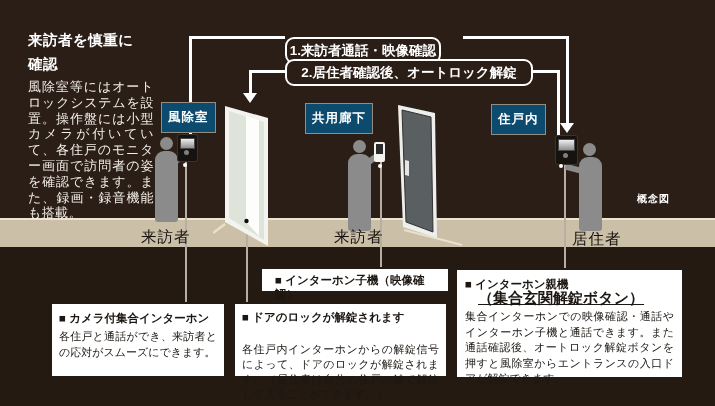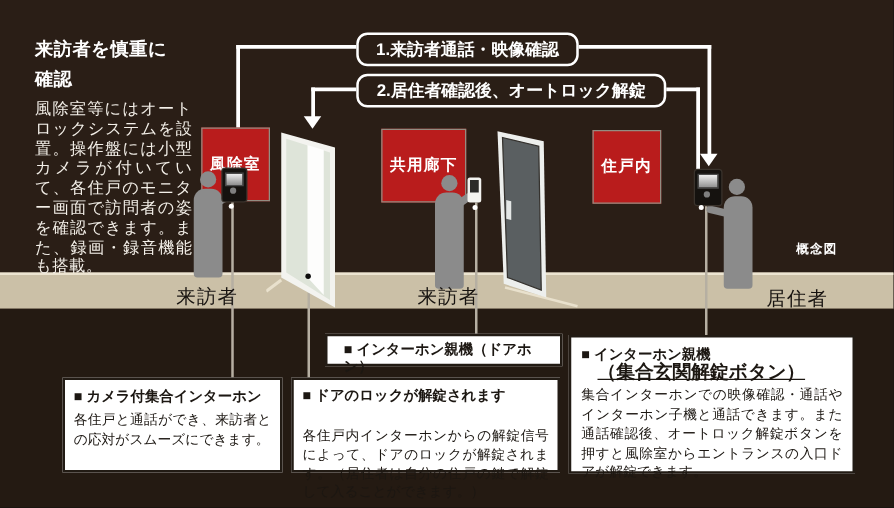--- a/index.html
+++ b/index.html
@@ -11,28 +11,28 @@
   .abs{position:absolute;}
   
   .floor{left:0;top:218px;width:715px;height:29px;background:#cbc0a7;border-top:2px solid #ece4d1;box-sizing:border-box;}
   .lower-bg{left:0;top:247px;width:715px;height:159px;background:#241a12;}
   
   .intro-title{left:28px;top:28px;width:150px;color:#ffffff;font-size:14.5px;font-weight:bold;line-height:24px;letter-spacing:0.5px;}
   .intro-body{left:28px;top:79px;width:126px;color:#f3efe8;font-size:13px;line-height:15.8px;letter-spacing:0.4px;text-align:justify;}
   
   .callout{height:27px;background:#2a1e16;border:2.5px solid #ffffff;border-radius:9px;box-sizing:border-box;
            color:#ffffff;font-size:13.5px;font-weight:bold;display:flex;align-items:center;justify-content:center;}
-  .callout1{left:285px;top:26px;width:178px;}
+  .callout1{left:285px;top:37px;width:156px;}
   .callout2{left:285px;top:59px;width:248px;}
   
   .wline{background:#ffffff;}
   .arrow-down{width:0;height:0;border-left:7px solid transparent;border-right:7px solid transparent;border-top:10px solid #ffffff;}
   .tline{background:#b6afa2;}
   
-  .area-label{background:#b91c1c;border:1px solid #938c81;color:#ffffff;font-size:12.5px;font-weight:bold;padding:20px 6px;letter-spacing:1px;}
+  .area-label{background:#0c4a6e;border:1px solid #938c81;color:#ffffff;font-size:12.5px;font-weight:bold;padding:6px 6px;letter-spacing:1px;}
   
   .p-part{position:absolute;background:#8b8b8b;}
   .head{border-radius:50%;width:13px;height:13px;}
   .torso{width:23px;border-radius:9px 9px 3px 3px;}
   .arm{height:6px;border-radius:3px;}
   
   .device{background:#15120f;border-radius:2px;box-shadow:0 0 0 1px #3a332c;}
   .device .screen{position:absolute;background:linear-gradient(#efefef,#8f8f8f);border:1px solid #4a4a4a;}
   .device .spk{position:absolute;background:#7f7f7f;border-radius:50%;}
   .whitedot{background:#ffffff;border-radius:50%;}
@@ -82,21 +82,21 @@
 
   <svg class="abs" style="left:390px;top:98px;" width="80" height="152" viewBox="0 0 80 152">
     <polyline points="14,132 72,147" fill="none" stroke="#e9e1cd" stroke-width="2"></polyline>
     <polygon points="8,7 45,15 47,140 13,129" fill="#edefed"></polygon>
     <polygon points="12,12 41,19 43,134 16,124" fill="#5a5f61" stroke="#35322e" stroke-width="1"></polygon>
     <polygon points="15,62 19,63 19,78 15,77" fill="#e4e7e6"></polygon>
   </svg>
 
   <div class="abs area-label" style="left:161px;top:102px;"><span>風除室</span></div>
   <div class="abs area-label" style="left:305px;top:103px;"><span>共用廊下</span></div>
-  <div class="abs area-label" style="left:474px;top:104px;"><span>住戸内</span></div>
+  <div class="abs area-label" style="left:491px;top:104px;"><span>住戸内</span></div>
 
   <div class="abs" style="left:153px;top:136px;width:40px;height:90px;">
     <div class="p-part head" style="left:7px;top:1px;"></div>
     <div class="p-part arm" style="left:14px;top:22px;width:17px;transform:rotate(-26deg);"></div>
     <div class="p-part torso" style="left:2px;top:15px;height:71px;"></div>
   </div>
 
   <div class="abs device" style="left:178px;top:135px;width:19px;height:26px;">
     <div class="screen" style="left:2px;top:3px;width:13px;height:9px;"></div>
     <div class="spk" style="left:6px;top:15px;width:5px;height:5px;"></div>
@@ -121,21 +121,21 @@
   </div>
 
   <div class="abs device" style="left:556px;top:136px;width:21px;height:28px;">
     <div class="screen" style="left:2px;top:3px;width:15px;height:10px;"></div>
     <div class="spk" style="left:7px;top:17px;width:5px;height:5px;"></div>
   </div>
   <div class="abs whitedot" style="left:559px;top:164px;width:4px;height:4px;"></div>
 
   <div class="abs person-label" style="left:141px;top:227px;">来訪者</div>
   <div class="abs person-label" style="left:334px;top:227px;">来訪者</div>
-  <div class="abs person-label" style="left:572px;top:229px;margin-left:41px;">居住者</div>
+  <div class="abs person-label" style="left:572px;top:229px;">居住者</div>
   <div class="abs note" style="left:637px;top:192px;">概念図</div>
 
   <div class="abs intro-title">
     <div>来訪者を慎重に</div>
     <div>確認</div>
   </div>
   <div class="abs intro-body">風除室等にはオートロックシステムを設置。操作盤には小型カメラが付いていて、各住戸のモニター画面で訪問者の姿を確認できます。また、録画・録音機能も搭載。</div>
 
   <div class="abs callout callout1">
       <span>1.来訪者通話・映像確認</span>
@@ -143,21 +143,21 @@
   <div class="abs callout callout2">
       <span>2.居住者確認後、オートロック解錠</span>
     </div>
 
   <div class="abs info-box" style="left:50px;top:302px;width:176px;height:76px;padding:7px 7px;">
     <div class="ib-title">■ カメラ付集合インターホン</div>
     <div class="ib-body">各住戸と通話ができ、来訪者との応対がスムーズにできます。</div>
   </div>
 
   <div class="abs info-box" style="left:260px;top:267px;width:190px;height:26px;padding:4px 6px 0 13px;">
-    <div class="ib-title">■ インターホン親機（ドアホン）</div>
+    <div class="ib-title">■ インターホン子機（映像確認）</div>
   </div>
 
   <div class="abs info-box" style="left:233px;top:302px;width:215px;height:76px;padding:6px 7px;">
     <div class="ib-title">■ ドアのロックが解錠されます</div>
     <div class="ib-body" style="margin-top:18px;line-height:15px;">各住戸内インターホンからの解錠信号によって、ドアのロックが解錠されます。（居住者は自分の住戸の鍵で解錠して入ることができます。）</div>
   </div>
 
   <div class="abs info-box" style="left:455px;top:268px;width:229px;height:111px;padding:7px 8px;">
     <div class="ib-title">■ インターホン親機</div>
     <div class="ib-sub">（集合玄関解錠ボタン）</div>

